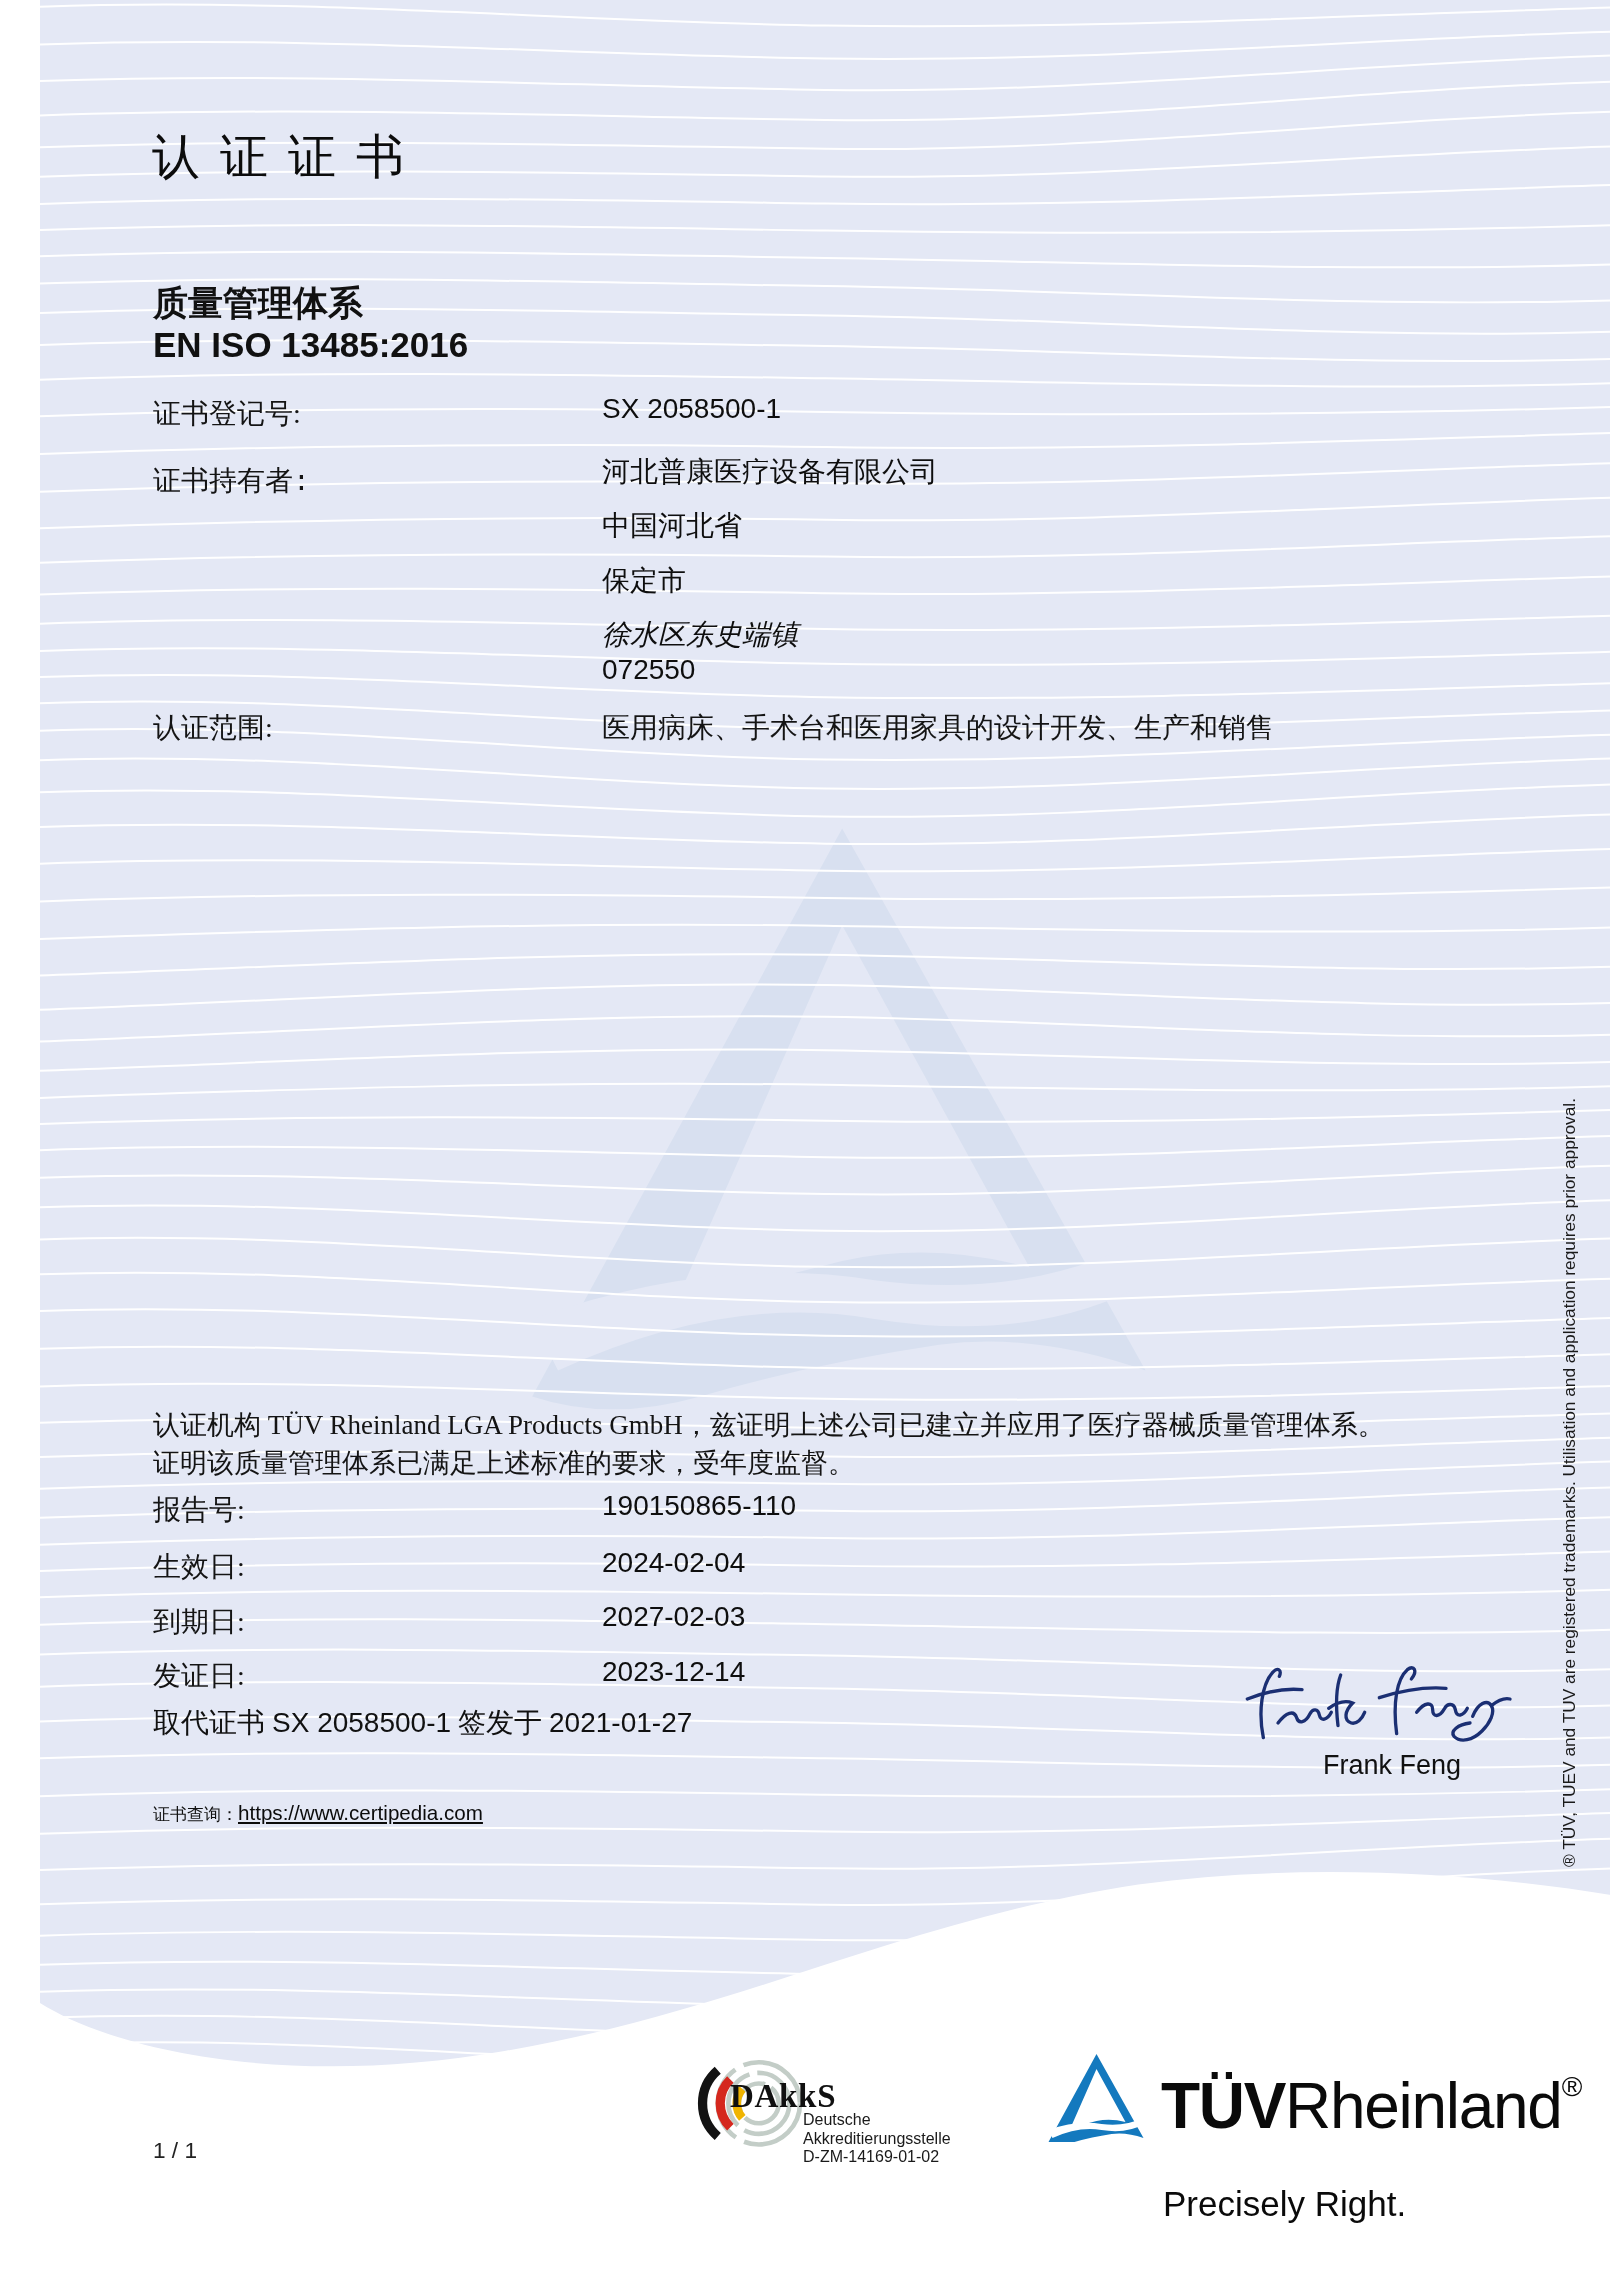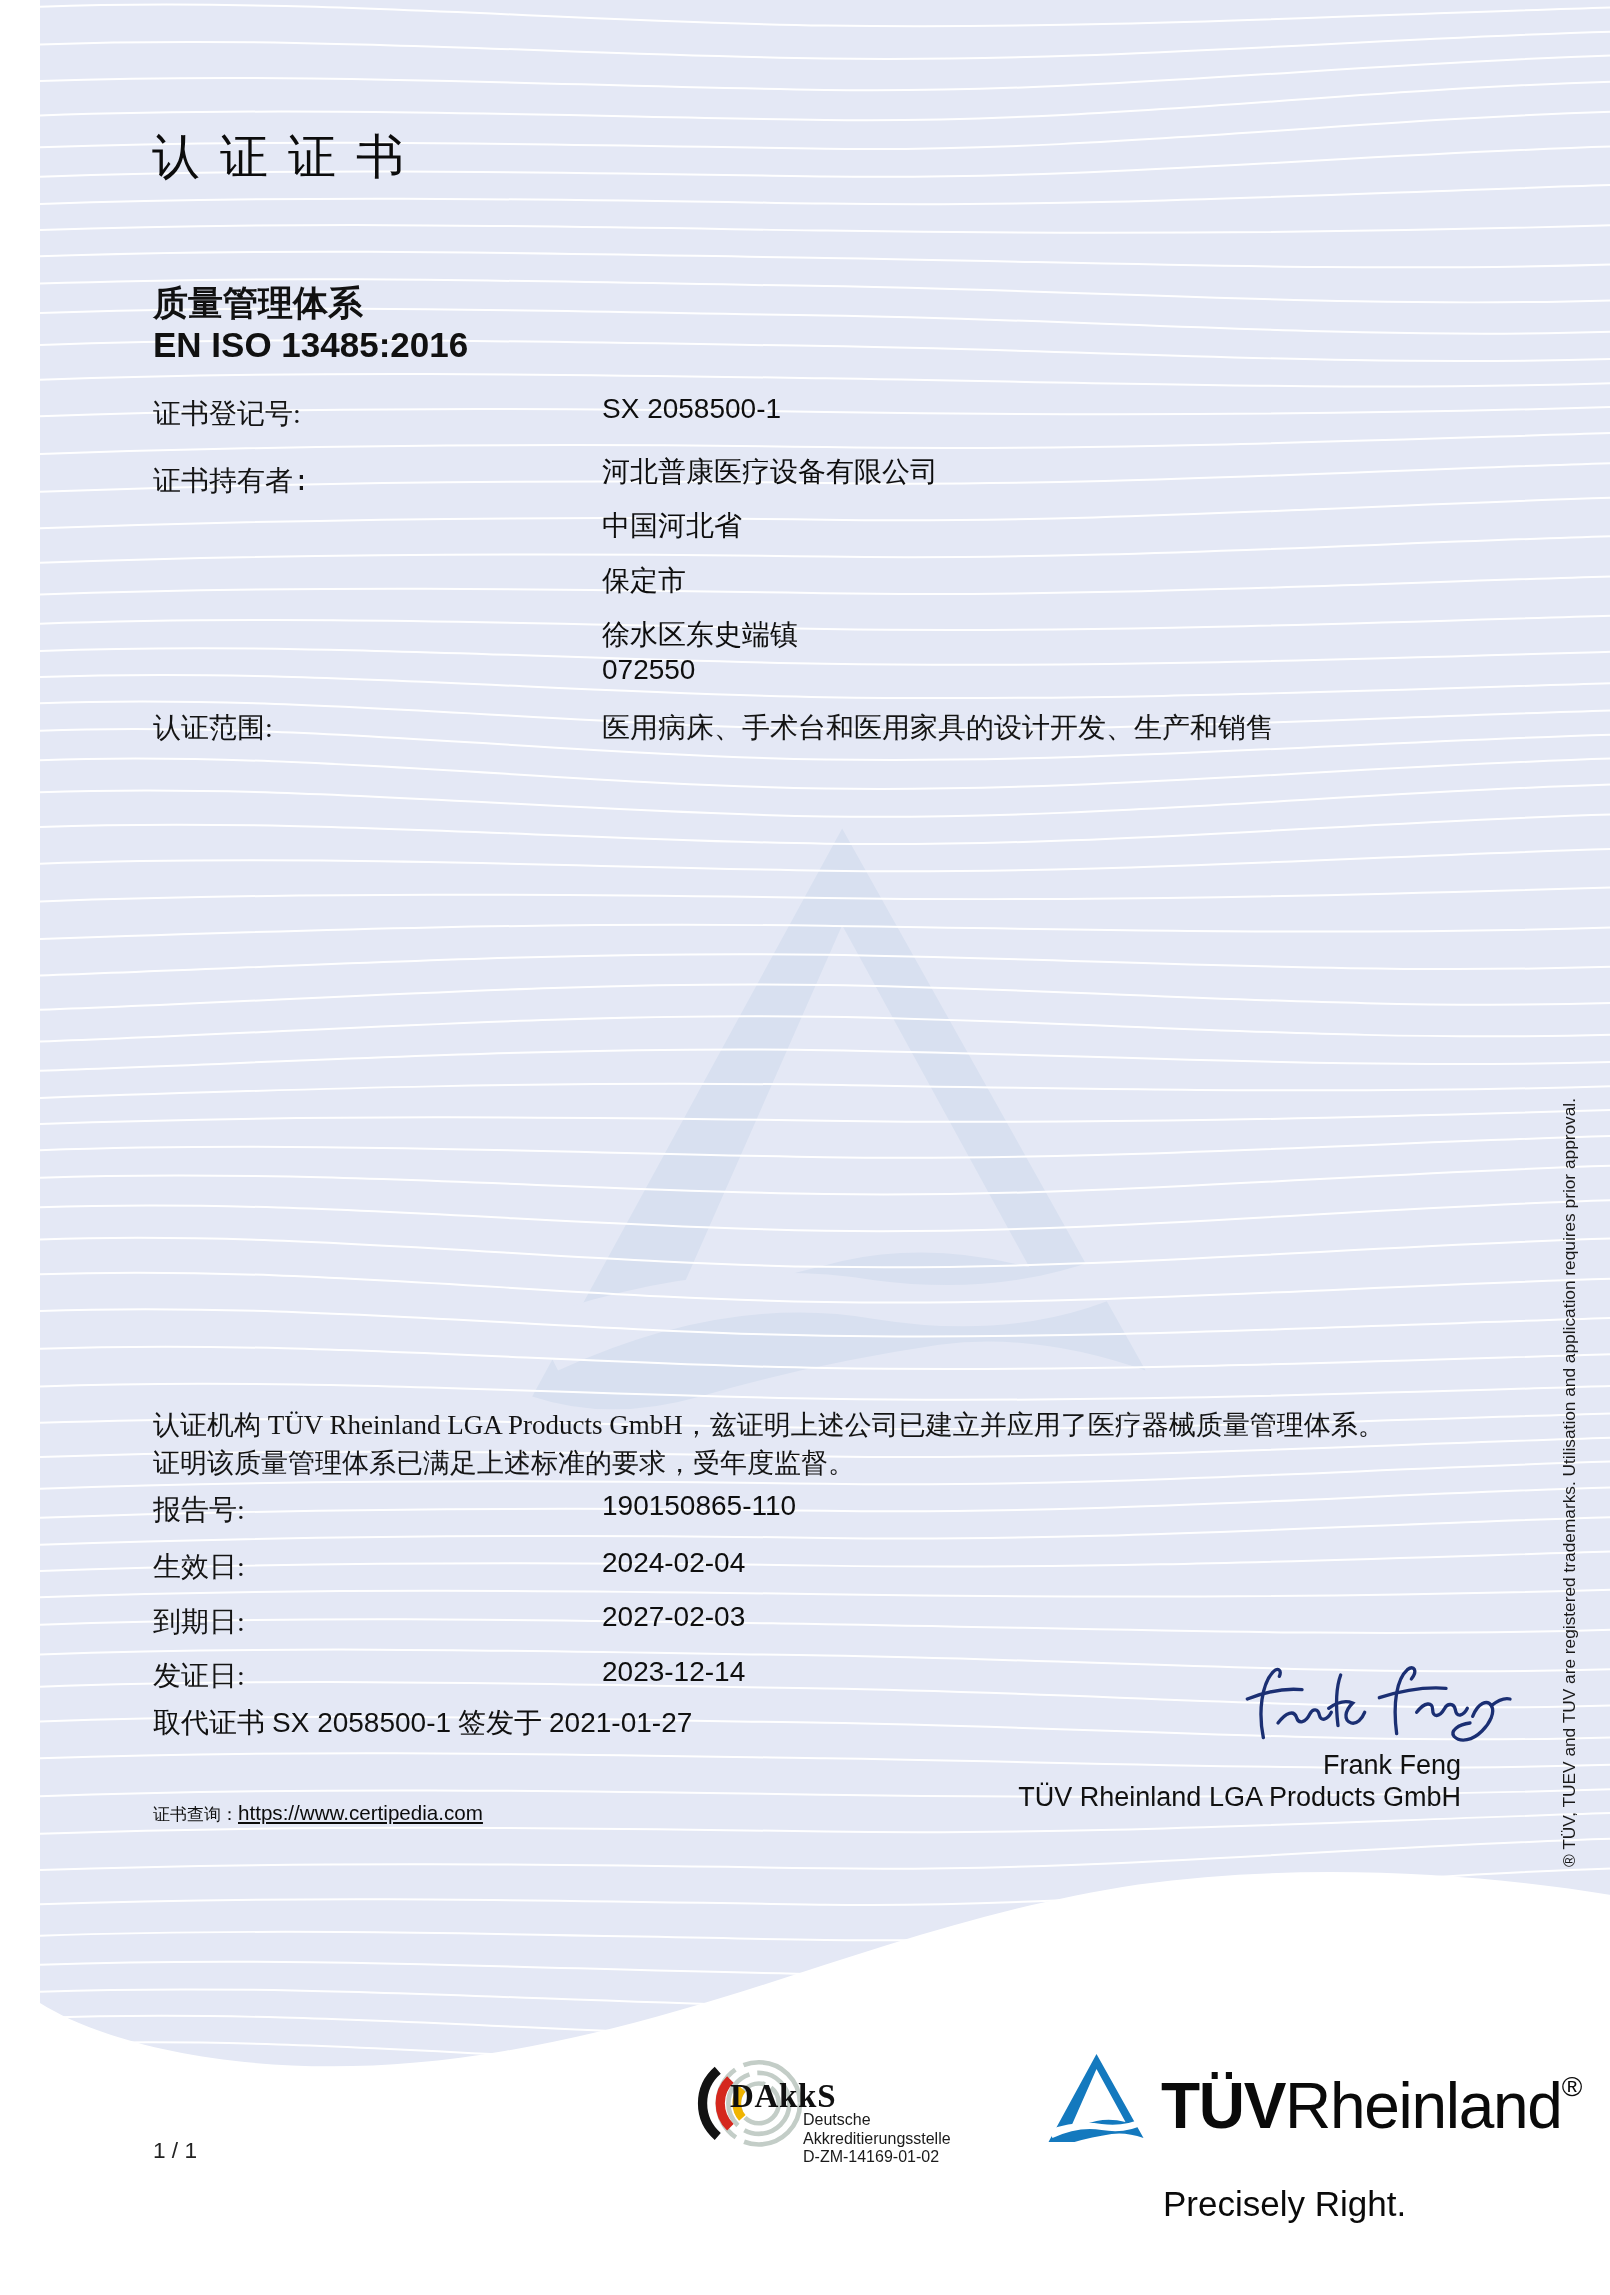--- a/index.html
+++ b/index.html
@@ -135,21 +135,21 @@
 <div class="abs sys-title">质量管理体系</div>
 <div class="abs std-title">EN ISO 13485:2016</div>
 
 <div class="abs label-cn" style="left:153px;top:395px;">证书登记号:</div>
 <div class="abs value-sans" style="left:602px;top:393px;">SX 2058500-1</div>
 
 <div class="abs label-cn" style="left:153px;top:462px;font-family:Liberation Mono, monospace;">证书持有者:</div>
 <div class="abs value-sans" style="left:602px;top:453px;">河北普康医疗设备有限公司</div>
 <div class="abs value-sans" style="left:602px;top:507px;">中国河北省</div>
 <div class="abs value-sans" style="left:602px;top:562px;">保定市</div>
-<div class="abs value-sans" style="left:602px;top:616px;">徐水区东史端镇</div>
+<div class="abs value-sans" style="left:602px;top:616px;font-style:italic;">徐水区东史端镇</div>
 <div class="abs value-sans" style="left:602px;top:654px;text-align:center;">072550</div>
 
 <div class="abs label-cn" style="left:153px;top:709px;">认证范围:</div>
 <div class="abs label-cn" style="left:602px;top:709px;">医用病床、手术台和医用家具的设计开发、生产和销售</div>
 
 <div class="abs statement">
   <div>认证机构 TÜV Rheinland LGA Products GmbH，兹证明上述公司已建立并应用了医疗器械质量管理体系。</div>
   <div>证明该质量管理体系已满足上述标准的要求，受年度监督。</div>
 </div>
 
@@ -179,21 +179,20 @@
     <path d="M238,112 C232,66 238,30 254,16 C264,8 270,18 260,30"></path>
     <path d="M212,58 C250,46 286,42 312,44"></path>
     <path d="M268,80 C280,64 292,64 292,76 C292,88 302,88 310,74 C314,66 324,66 326,76 C328,88 338,86 344,74"></path>
     <path d="M352,86 C360,66 374,60 380,70 C386,80 378,96 366,108 C352,122 334,126 324,116 C318,108 330,98 348,96"></path>
     <path d="M380,70 C390,62 400,58 408,60"></path>
   </g>
 </svg>
 
 <div class="abs signer-block">
   <div>Frank Feng</div>
-  <div>TÜV Rheinland LGA Products GmbH</div>
 </div>
 
 <div class="abs query-line">
   <span class="cn">证书查询：</span><a href="#">https://www.certipedia.com</a>
 </div>
 
 <div class="abs page-num">1 / 1</div>
 
 <div class="abs side-note">® TÜV, TUEV and TUV are registered trademarks. Utilisation and application requires prior approval.</div>
 

